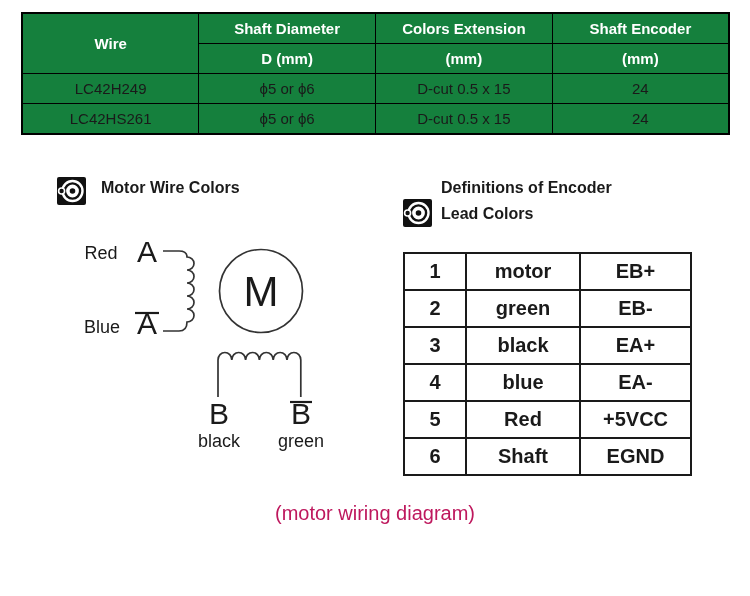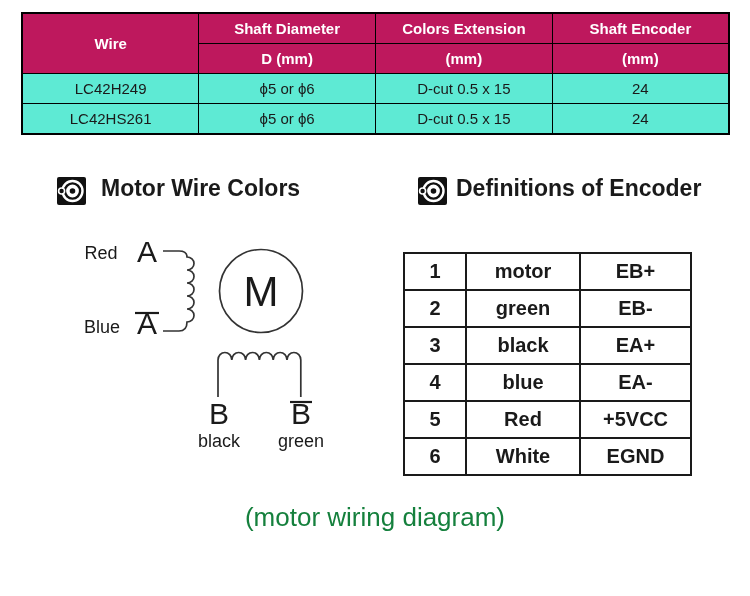--- a/index.html
+++ b/index.html
@@ -13,28 +13,28 @@
     position:absolute;left:21px;top:12px;width:709px;
     border-collapse:collapse;table-layout:fixed;
     border:2px solid #000;
     font-size:15px;
   }
   .spec-table td{
     border:1.5px solid #000;text-align:center;vertical-align:middle;
     padding:0;height:29px;
   }
   .spec-table td.hdr{
-    background:#be185d;color:#fff;font-weight:600;
+    background:#15803d;color:#fff;font-weight:600;
   }
-  .spec-table td.body-cell{background:#5eead4;color:#1a1a1a;height:29px;}
+  .spec-table td.body-cell{background:#15803d;color:#1a1a1a;height:29px;}
 
   
   .section-head{position:absolute;display:flex;align-items:flex-start;}
   .section-head .ttl{
-    font-size:23px;font-weight:600;color:#1a1a1a;line-height:26px;
+    font-size:16px;font-weight:600;color:#1a1a1a;line-height:26px;
   }
   .bullet-icon{display:block;}
 
   
   .encoder-table{
     position:absolute;left:403px;top:252px;width:287px;
     border-collapse:collapse;table-layout:fixed;
     border:2px solid #1a1a1a;
     font-size:20px;font-weight:600;color:#1a1a1a;
   }
@@ -49,21 +49,21 @@
   
   .wiring-svg{position:absolute;left:60px;top:230px;}
   .wiring-svg text{fill:#1a1a1a;}
   .dlabel{font-size:18px;}
   .dletter{font-size:30px;}
   .dmotor{font-size:42px;}
 
   
   .caption{
     position:absolute;left:0;top:502px;width:750px;text-align:center;
-    font-size:26px;color:#15803d;
+    font-size:20px;color:#be185d;
   }
 </style>
 </head>
 <body>
 
 <table class="spec-table">
   <colgroup>
       <col style="width:25%">
       <col style="width:25%">
       <col style="width:25%">
@@ -99,29 +99,30 @@
 <div class="section-head" style="left:57px;top:177px;">
   <svg class="bullet-icon" width="29" height="28" viewBox="0 0 29 28">
     <rect x="0" y="0" width="29" height="28" rx="2" fill="#111"></rect>
     <circle cx="15.5" cy="14" r="10" fill="none" stroke="#fff" stroke-width="2.4"></circle>
     <circle cx="15.5" cy="14" r="4.6" fill="none" stroke="#fff" stroke-width="3.6"></circle>
     <circle cx="4.6" cy="14" r="3" fill="#111" stroke="#fff" stroke-width="1.6"></circle>
   </svg>
   <div class="ttl" style="margin-left:15px;margin-top:-2px;">Motor Wire Colors</div>
 </div>
 
-<div class="section-head" style="left:418px;top:177px;">
+<div class="section-head" style="left:403px;top:177px;align-items:flex-end;">
   <svg class="bullet-icon" width="29" height="28" viewBox="0 0 29 28">
     <rect x="0" y="0" width="29" height="28" rx="2" fill="#111"></rect>
     <circle cx="15.5" cy="14" r="10" fill="none" stroke="#fff" stroke-width="2.4"></circle>
     <circle cx="15.5" cy="14" r="4.6" fill="none" stroke="#fff" stroke-width="3.6"></circle>
     <circle cx="4.6" cy="14" r="3" fill="#111" stroke="#fff" stroke-width="1.6"></circle>
   </svg>
   <div style="margin-left:9px;margin-top:-2px;">
     <div class="ttl">Definitions of Encoder</div>
+    <div class="ttl">Lead Colors</div>
   </div>
 </div>
 
 <svg class="wiring-svg" width="290" height="230" viewBox="0 0 290 230">
 
   <path d="M103,21 H119 Q127,21 127,27
            a7,6.5 0 0 1 0,13 a7,6.5 0 0 1 0,13 a7,6.5 0 0 1 0,13
            a7,6.5 0 0 1 0,13 a7,6.5 0 0 1 0,13
            Q127,101 119,101 H103" fill="none" stroke="#333" stroke-width="1.7"></path>
 
@@ -172,19 +173,19 @@
       <td>blue</td>
       <td>EA-</td>
     </tr>
     <tr>
       <td>5</td>
       <td>Red</td>
       <td>+5VCC</td>
     </tr>
     <tr>
       <td>6</td>
-      <td>White</td>
+      <td>Shaft</td>
       <td>EGND</td>
     </tr>
   </tbody>
 </table>
 
 <div class="caption">(motor wiring diagram)</div>
 
 </body></html>

